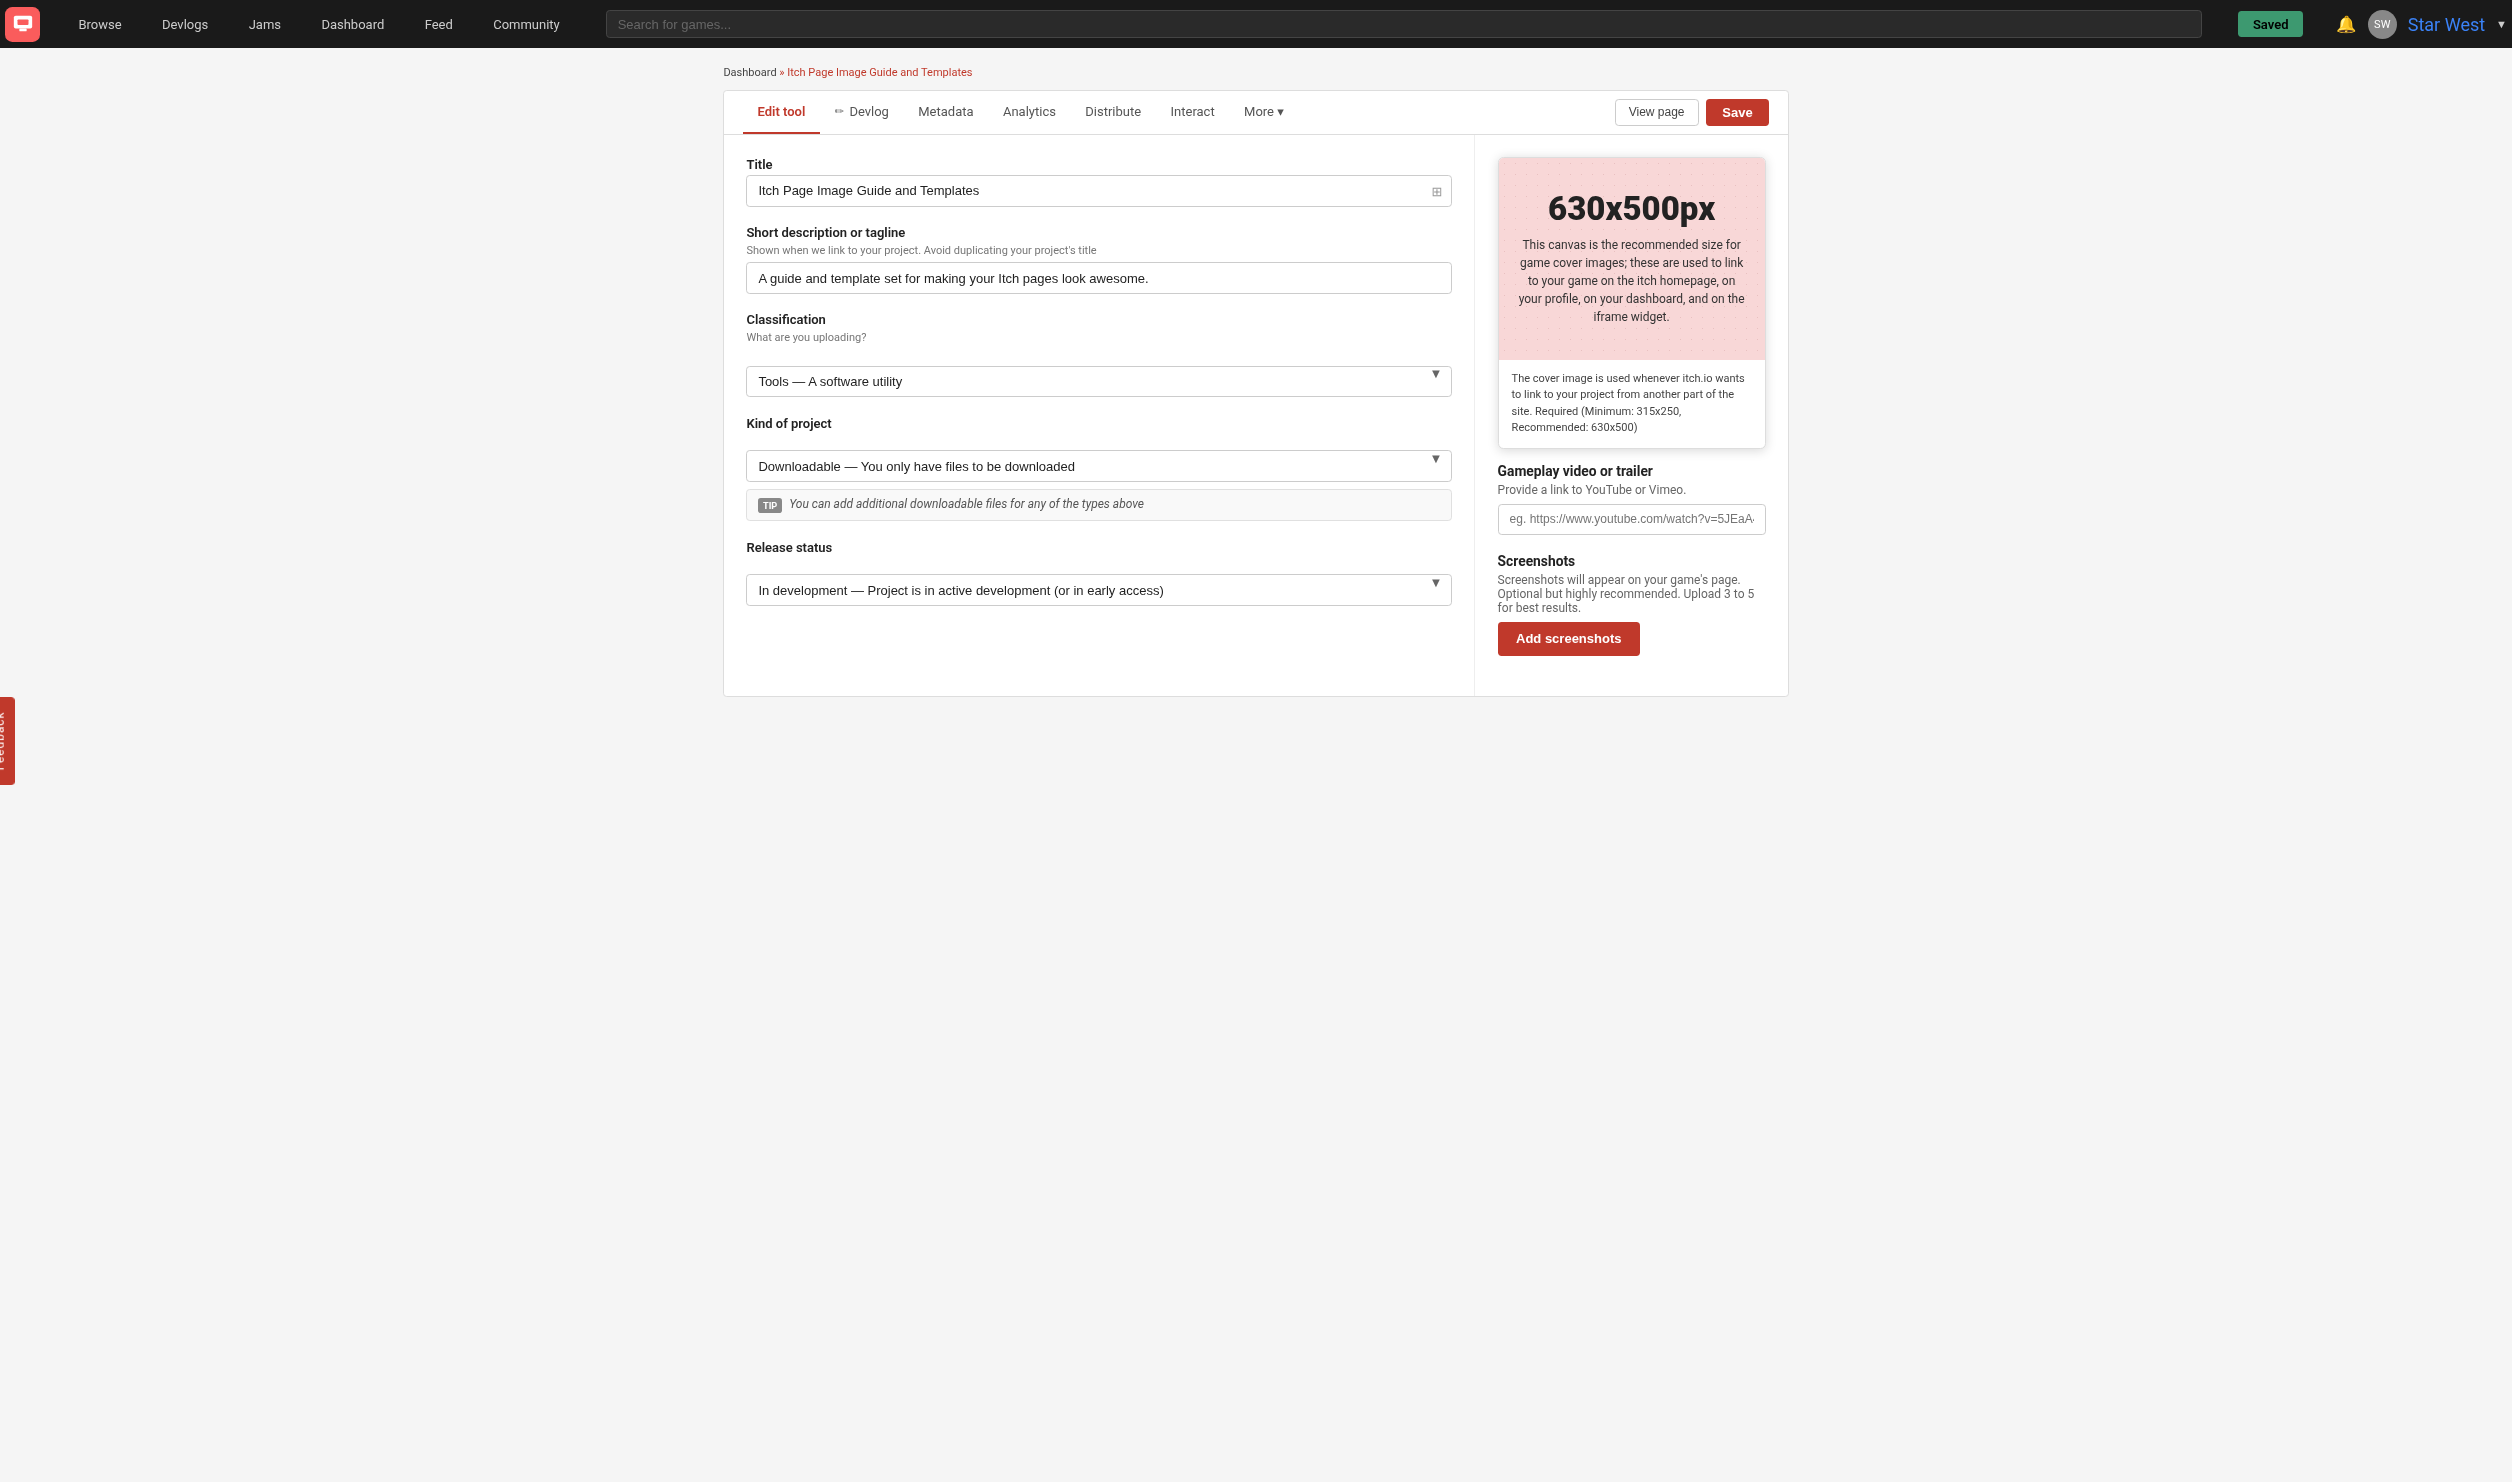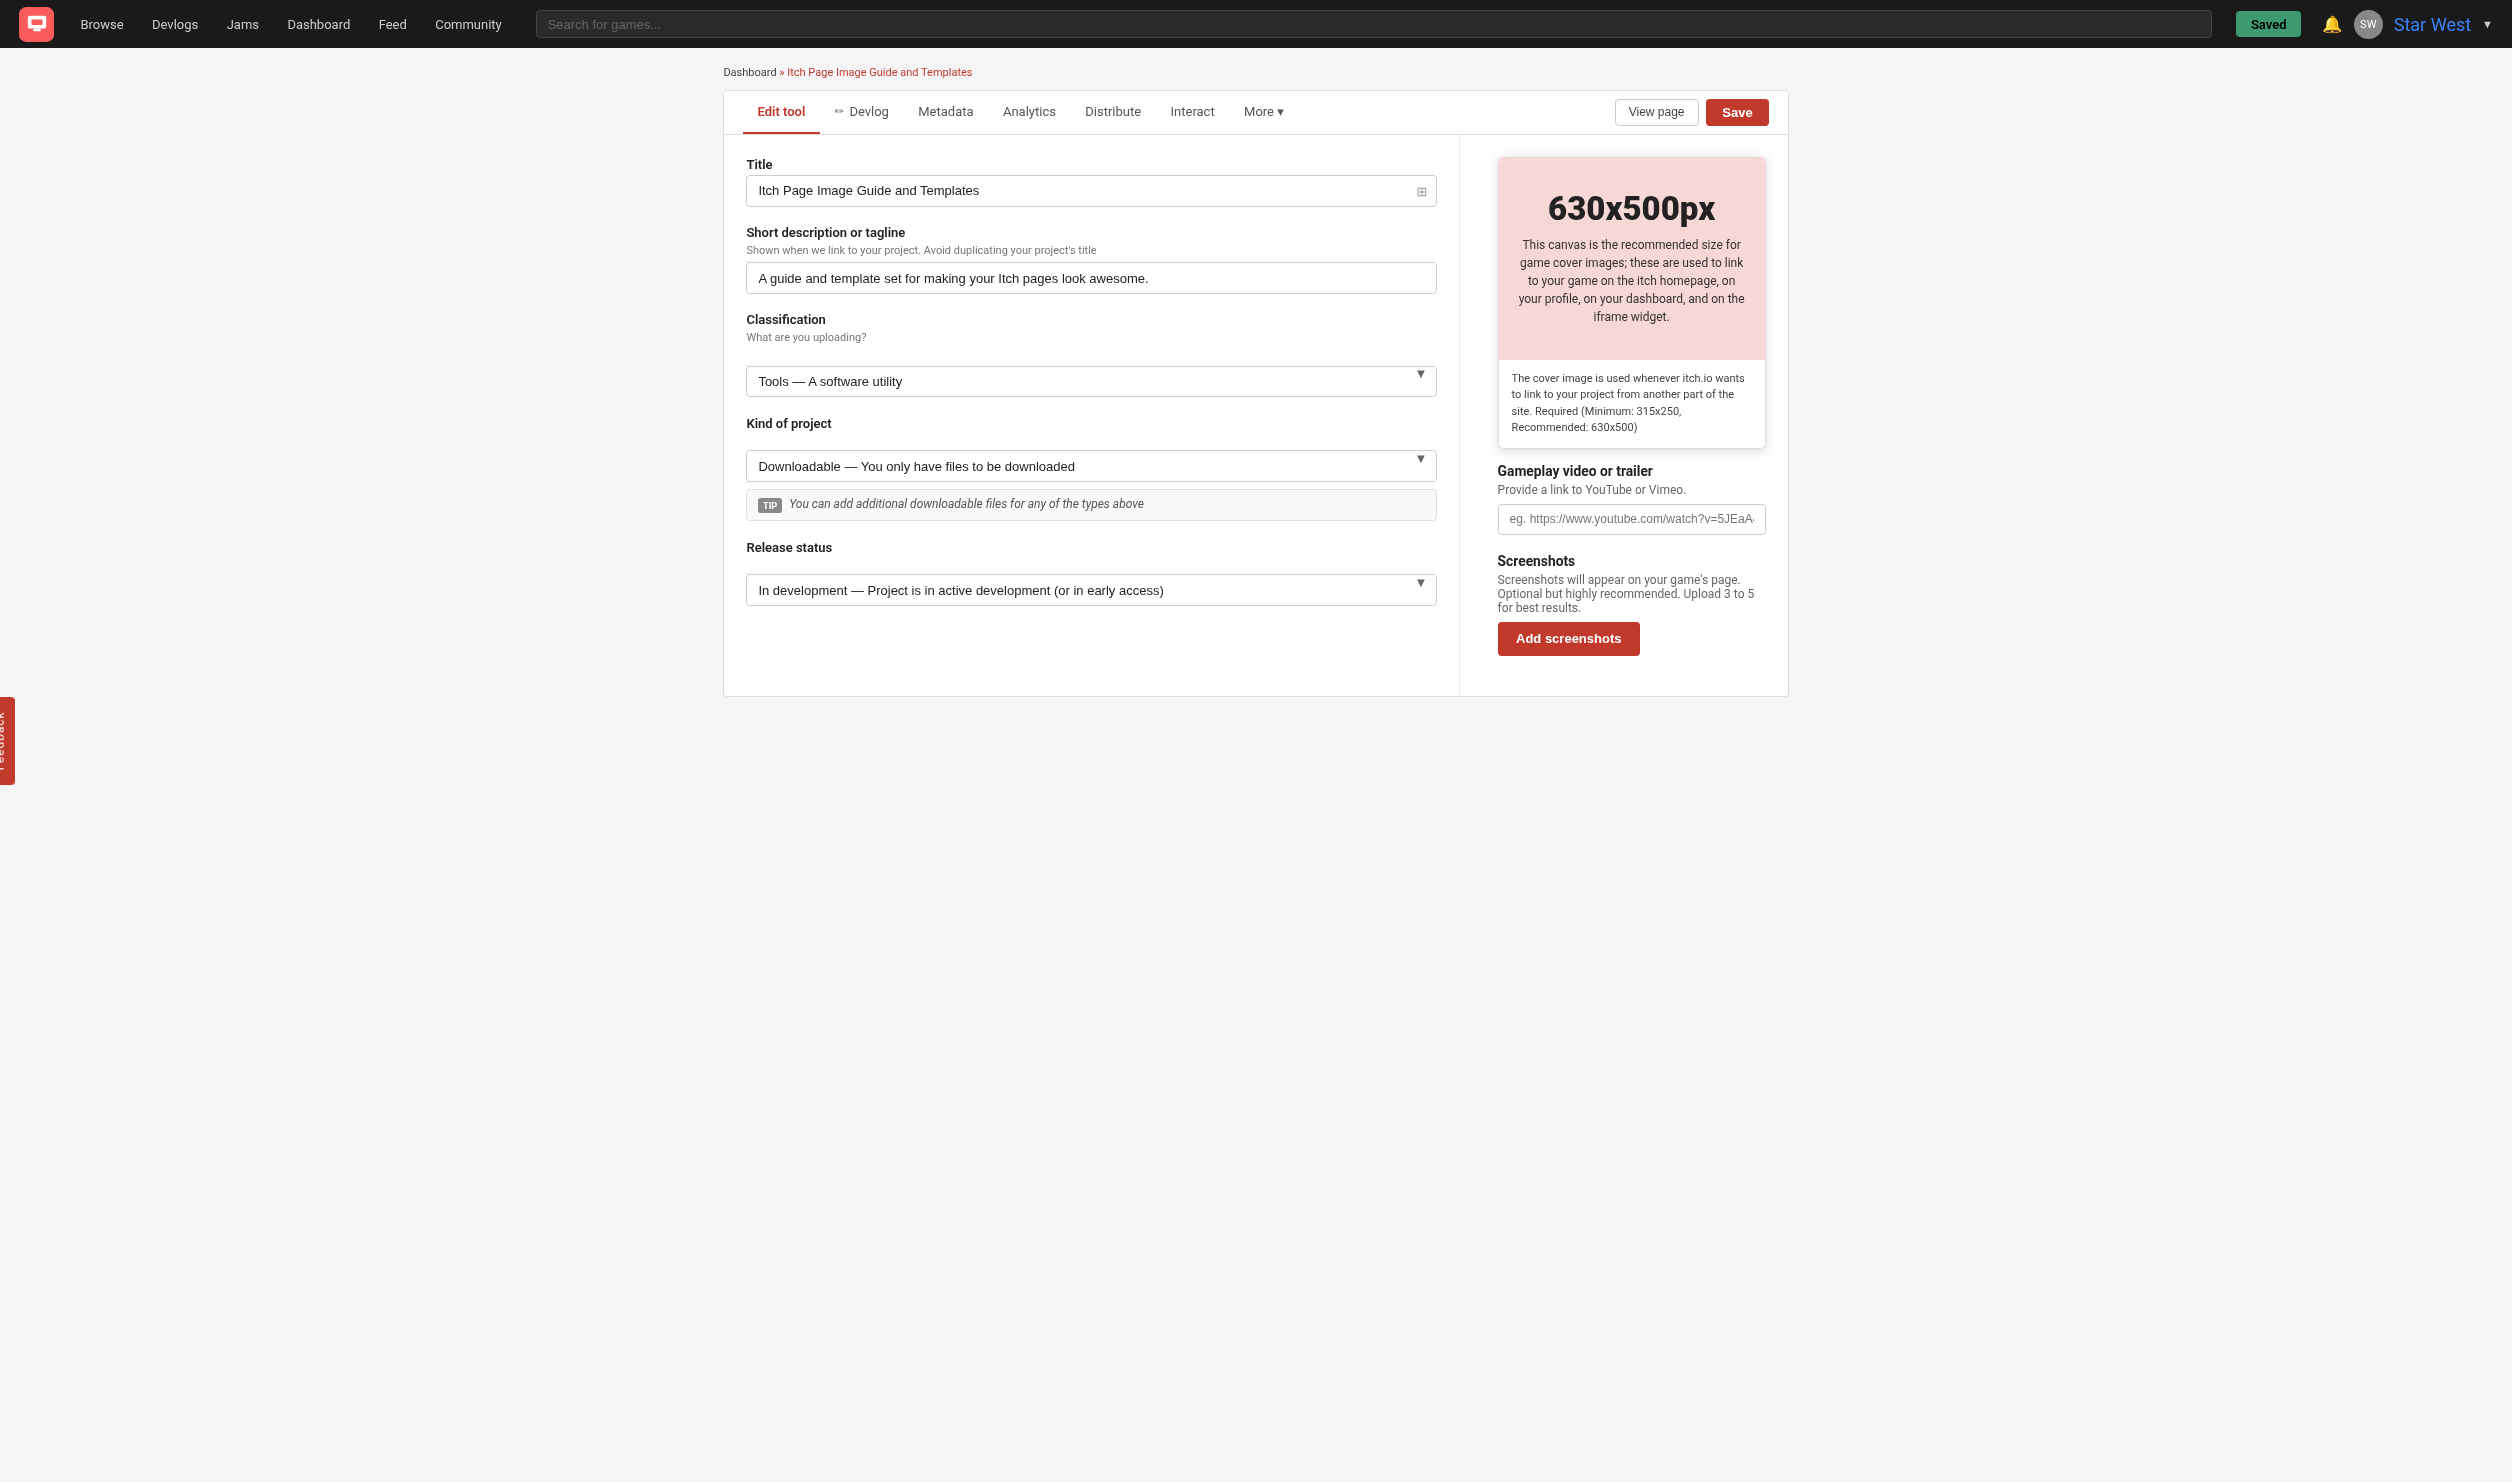--- a/index.html
+++ b/index.html
@@ -3,23 +3,23 @@
   <meta charset="utf-8">
   <style>
     * { box-sizing: border-box; margin: 0; padding: 0; }
     body { font-family: -apple-system, BlinkMacSystemFont, 'Segoe UI', Roboto, sans-serif; background: #f5f5f5; font-size: 13px; color: #333; }
 
     
     .navbar {
       background: #1a1a1a;
       display: flex;
       align-items: center;
-      padding: 0 19px;
+      padding: 0 5px;
       height: 48px;
-      gap: 10px;
+      gap: 22px;
     }
     .navbar-logo {
       width: 35px; height: 35px;
       background: #fa5c5c;
       border-radius: 7.3px;
       display: flex; align-items: center; justify-content: center;
       margin-right: 7.3px;
       flex-shrink: 0;
     }
     .navbar-logo svg { width: 22px; height: 22px; }
@@ -155,21 +155,21 @@
       border: none;
       border-radius: 3.7px;
       cursor: pointer;
       font-size: 13px;
       font-weight: 600;
     }
 
     
     .form-area {
       display: flex;
-      gap: 16px;
+      gap: 1px;
     }
     .form-left {
       flex: 1;
       padding: 22px;
       border-right: 0.9px solid #eee;
     }
     .form-right {
       width: 312px;
       padding: 22px;
       flex-shrink: 0;

